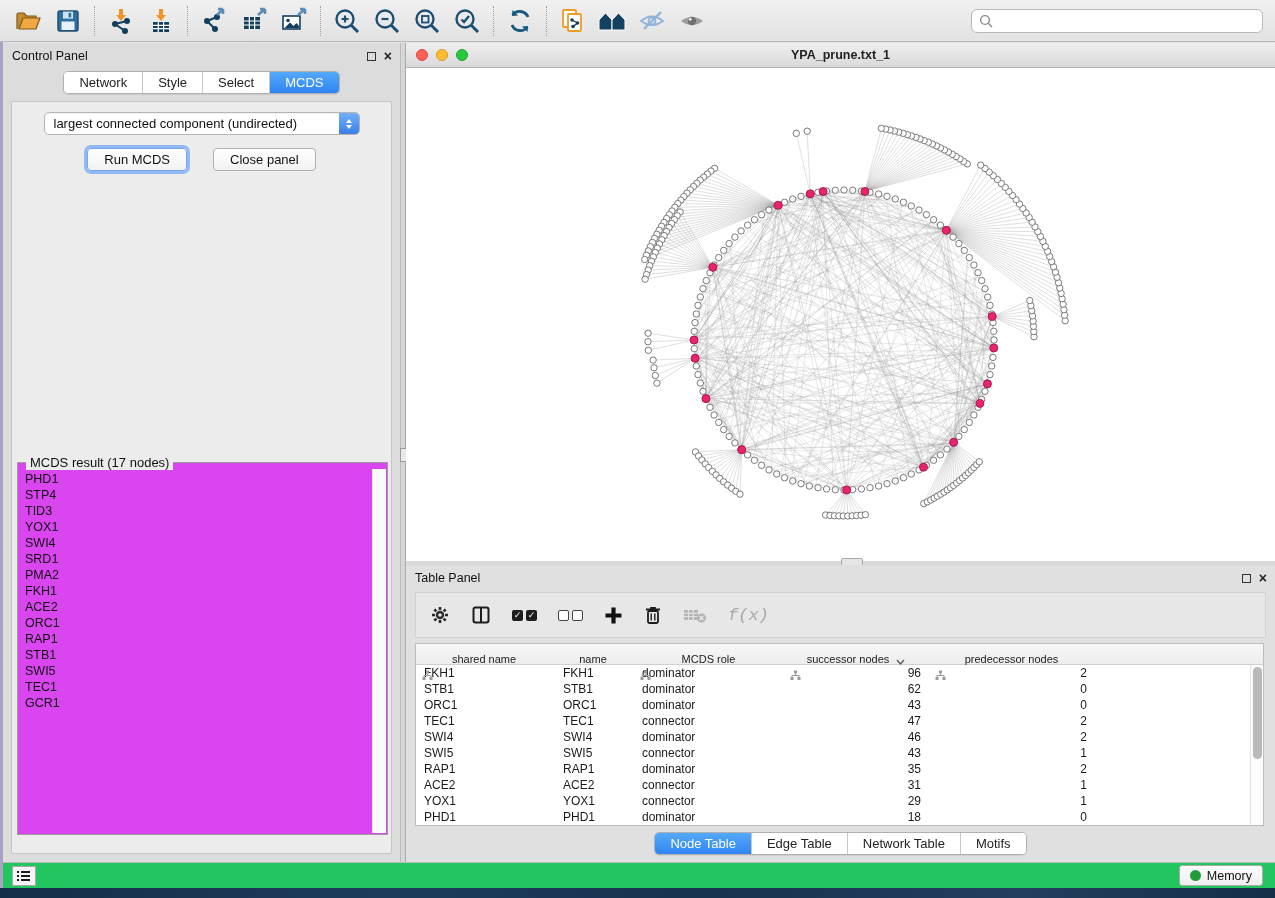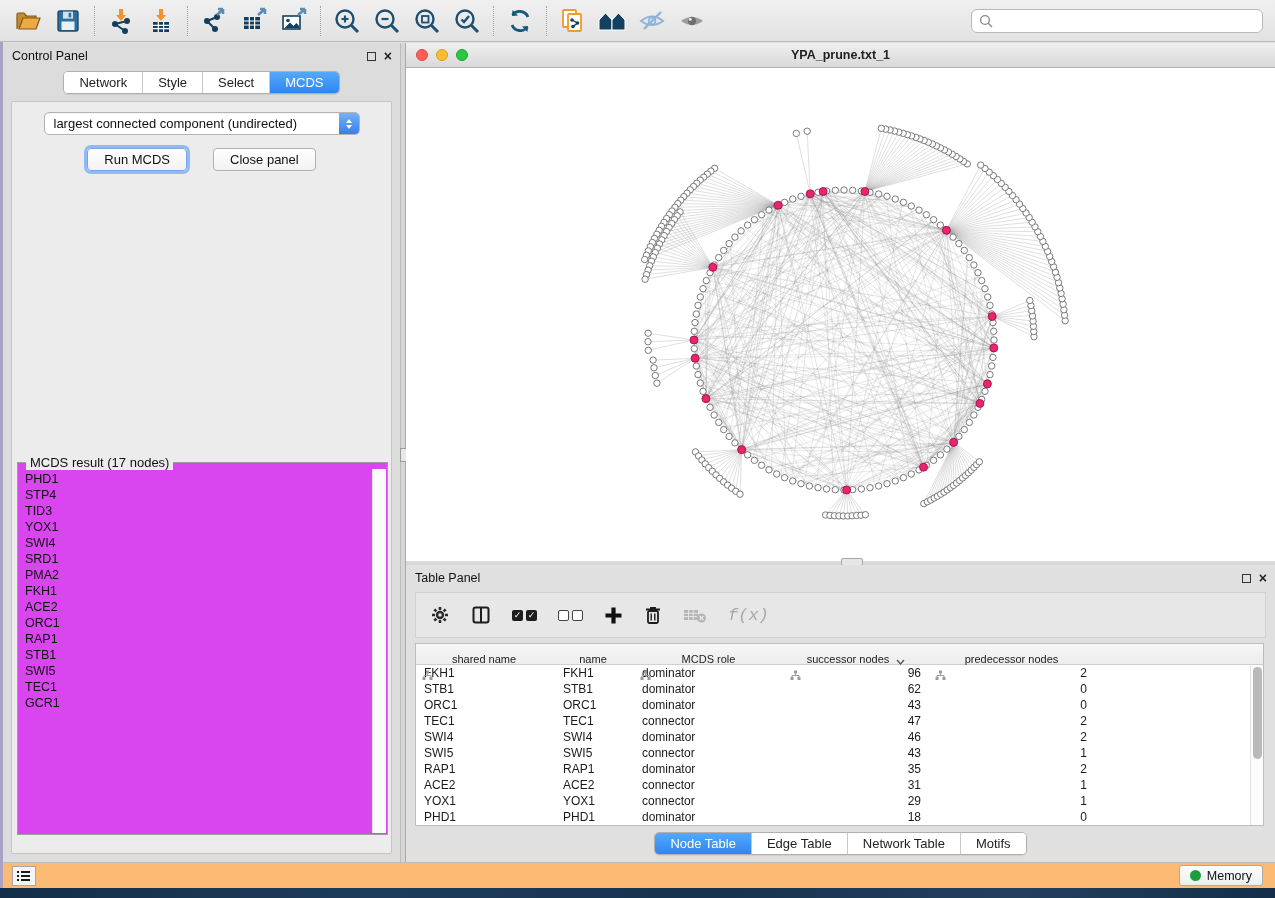--- a/index.html
+++ b/index.html
@@ -104,21 +104,21 @@
   .tr { display:flex; height:16px; align-items:center; }
   .td { font-size:12px; color:#1a1a1a; white-space:nowrap; overflow:hidden; }
   .td.num { text-align:right; padding-right:8px; }
   #tp-vscroll { position:absolute; right:0; top:21px; bottom:0; width:13px; background:#fcfcfc;
     border-left:1px solid #e4e4e4; }
   #tp-vscroll .thumb { position:absolute; left:2px; top:2px; width:9px; height:92px;
     background:#b9b9b9; border-radius:5px; }
   #tp-tabs-row { position:absolute; left:0; right:0; bottom:7px; display:flex; justify-content:center; }
 
   
-  #status-bar { position:absolute; left:0; top:862px; width:1275px; height:26px; background:#fdba74;
+  #status-bar { position:absolute; left:0; top:862px; width:1275px; height:26px; background:#22c55e;
     border-top:1px solid #bcbcbc; }
   #task-btn { position:absolute; left:12px; top:3px; width:24px; height:20px; background:#f5f5f5;
     border:1px solid #a8a8a8; display:flex; align-items:center; justify-content:center; }
   #memory-btn { position:absolute; right:12px; top:2px; height:21px; background:linear-gradient(#fdfdfd,#eee);
     border:1px solid #ababab; border-radius:3px; display:flex; align-items:center; gap:6px;
     padding:0 10px; font-size:12.5px; color:#111; }
   #memory-dot { width:11px; height:11px; border-radius:50%; background:#1f9d3a; }
 
   
   #h-divider { position:absolute; left:406px; top:561px; width:869px; height:4px; background:#d9d9d9; }

